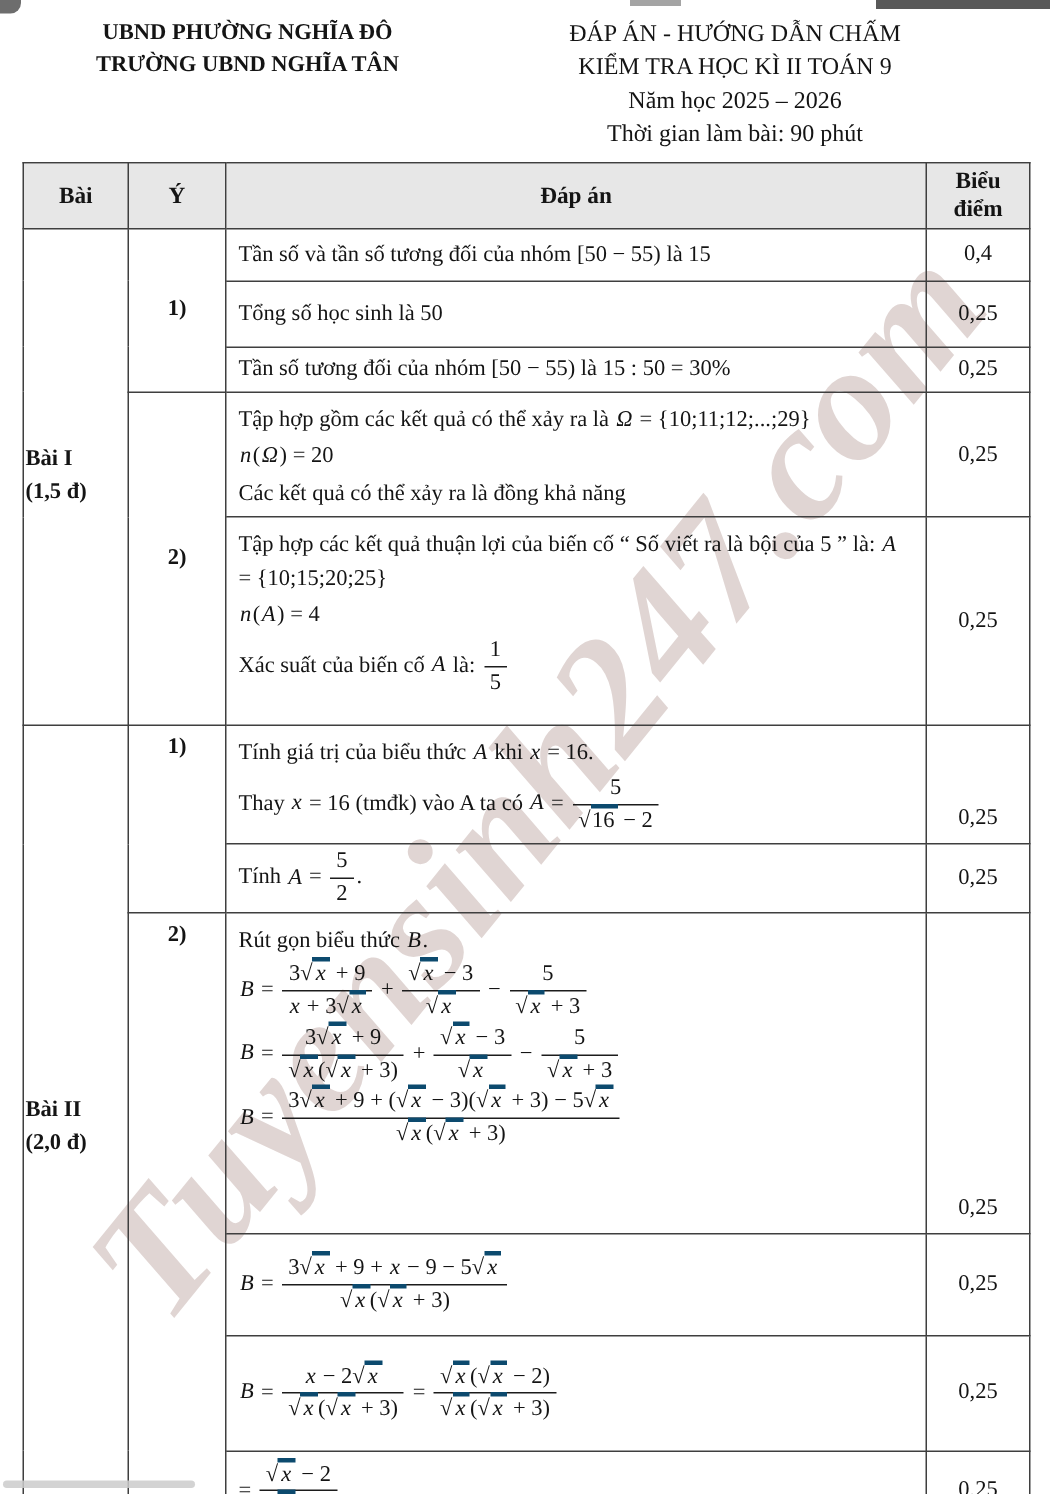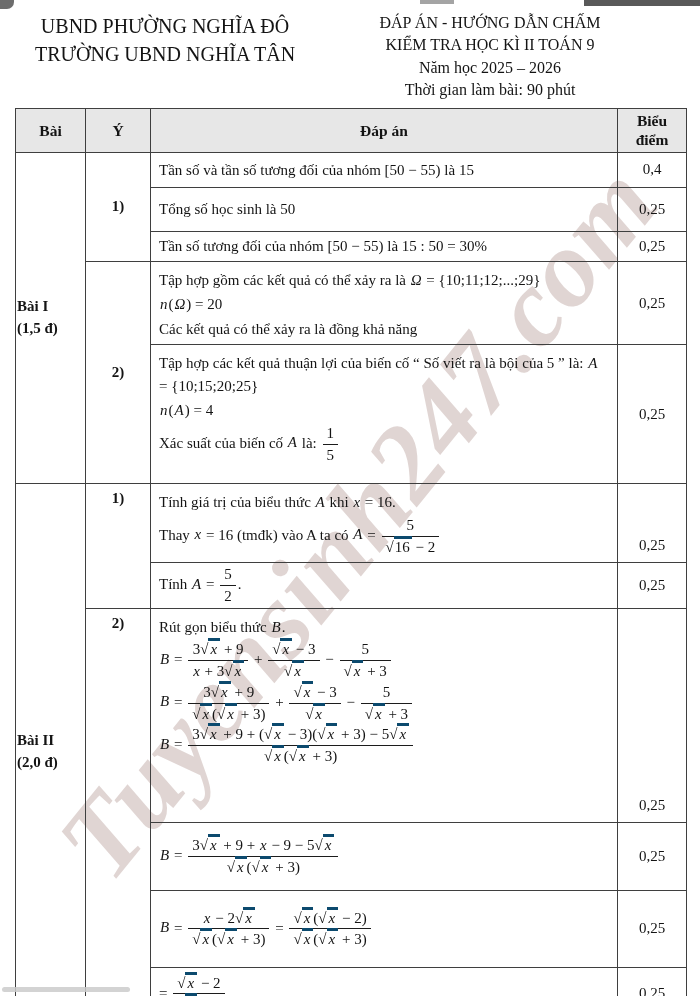--- a/index.html
+++ b/index.html
@@ -3,21 +3,21 @@
 <meta charset="utf-8">
 <style>
   html,body{margin:0;padding:0;}
   body{
     width:700px;height:996px;background:#ffffff;position:relative;overflow:hidden;
     font-family:"Liberation Serif","DejaVu Serif",serif;color:#141414;
   }
   .page{position:absolute;inset:0;}
   
   .doc-header{position:absolute;top:12px;left:0;width:700px;display:flex;z-index:2;}
-  .hl{width:270px;margin-left:30px;text-align:center;font-weight:normal;font-size:20px;line-height:1.4;}
+  .hl{width:270px;margin-left:30px;text-align:center;font-weight:bold;font-size:15px;line-height:1.4;}
   .hr{width:380px;margin-left:0;text-align:center;font-weight:normal;font-size:16px;line-height:1.4;}
   .hr .sm{font-size:16px;}
   
   .watermark{
     position:absolute;left:358px;top:522px;z-index:1;white-space:nowrap;
     transform:translate(-50%,-50%) rotate(-51deg);
     font-family:"Liberation Serif",serif;font-weight:bold;font-style:italic;
     font-size:110px;letter-spacing:1px;color:rgba(177,149,146,0.40);
     pointer-events:none;
   }

